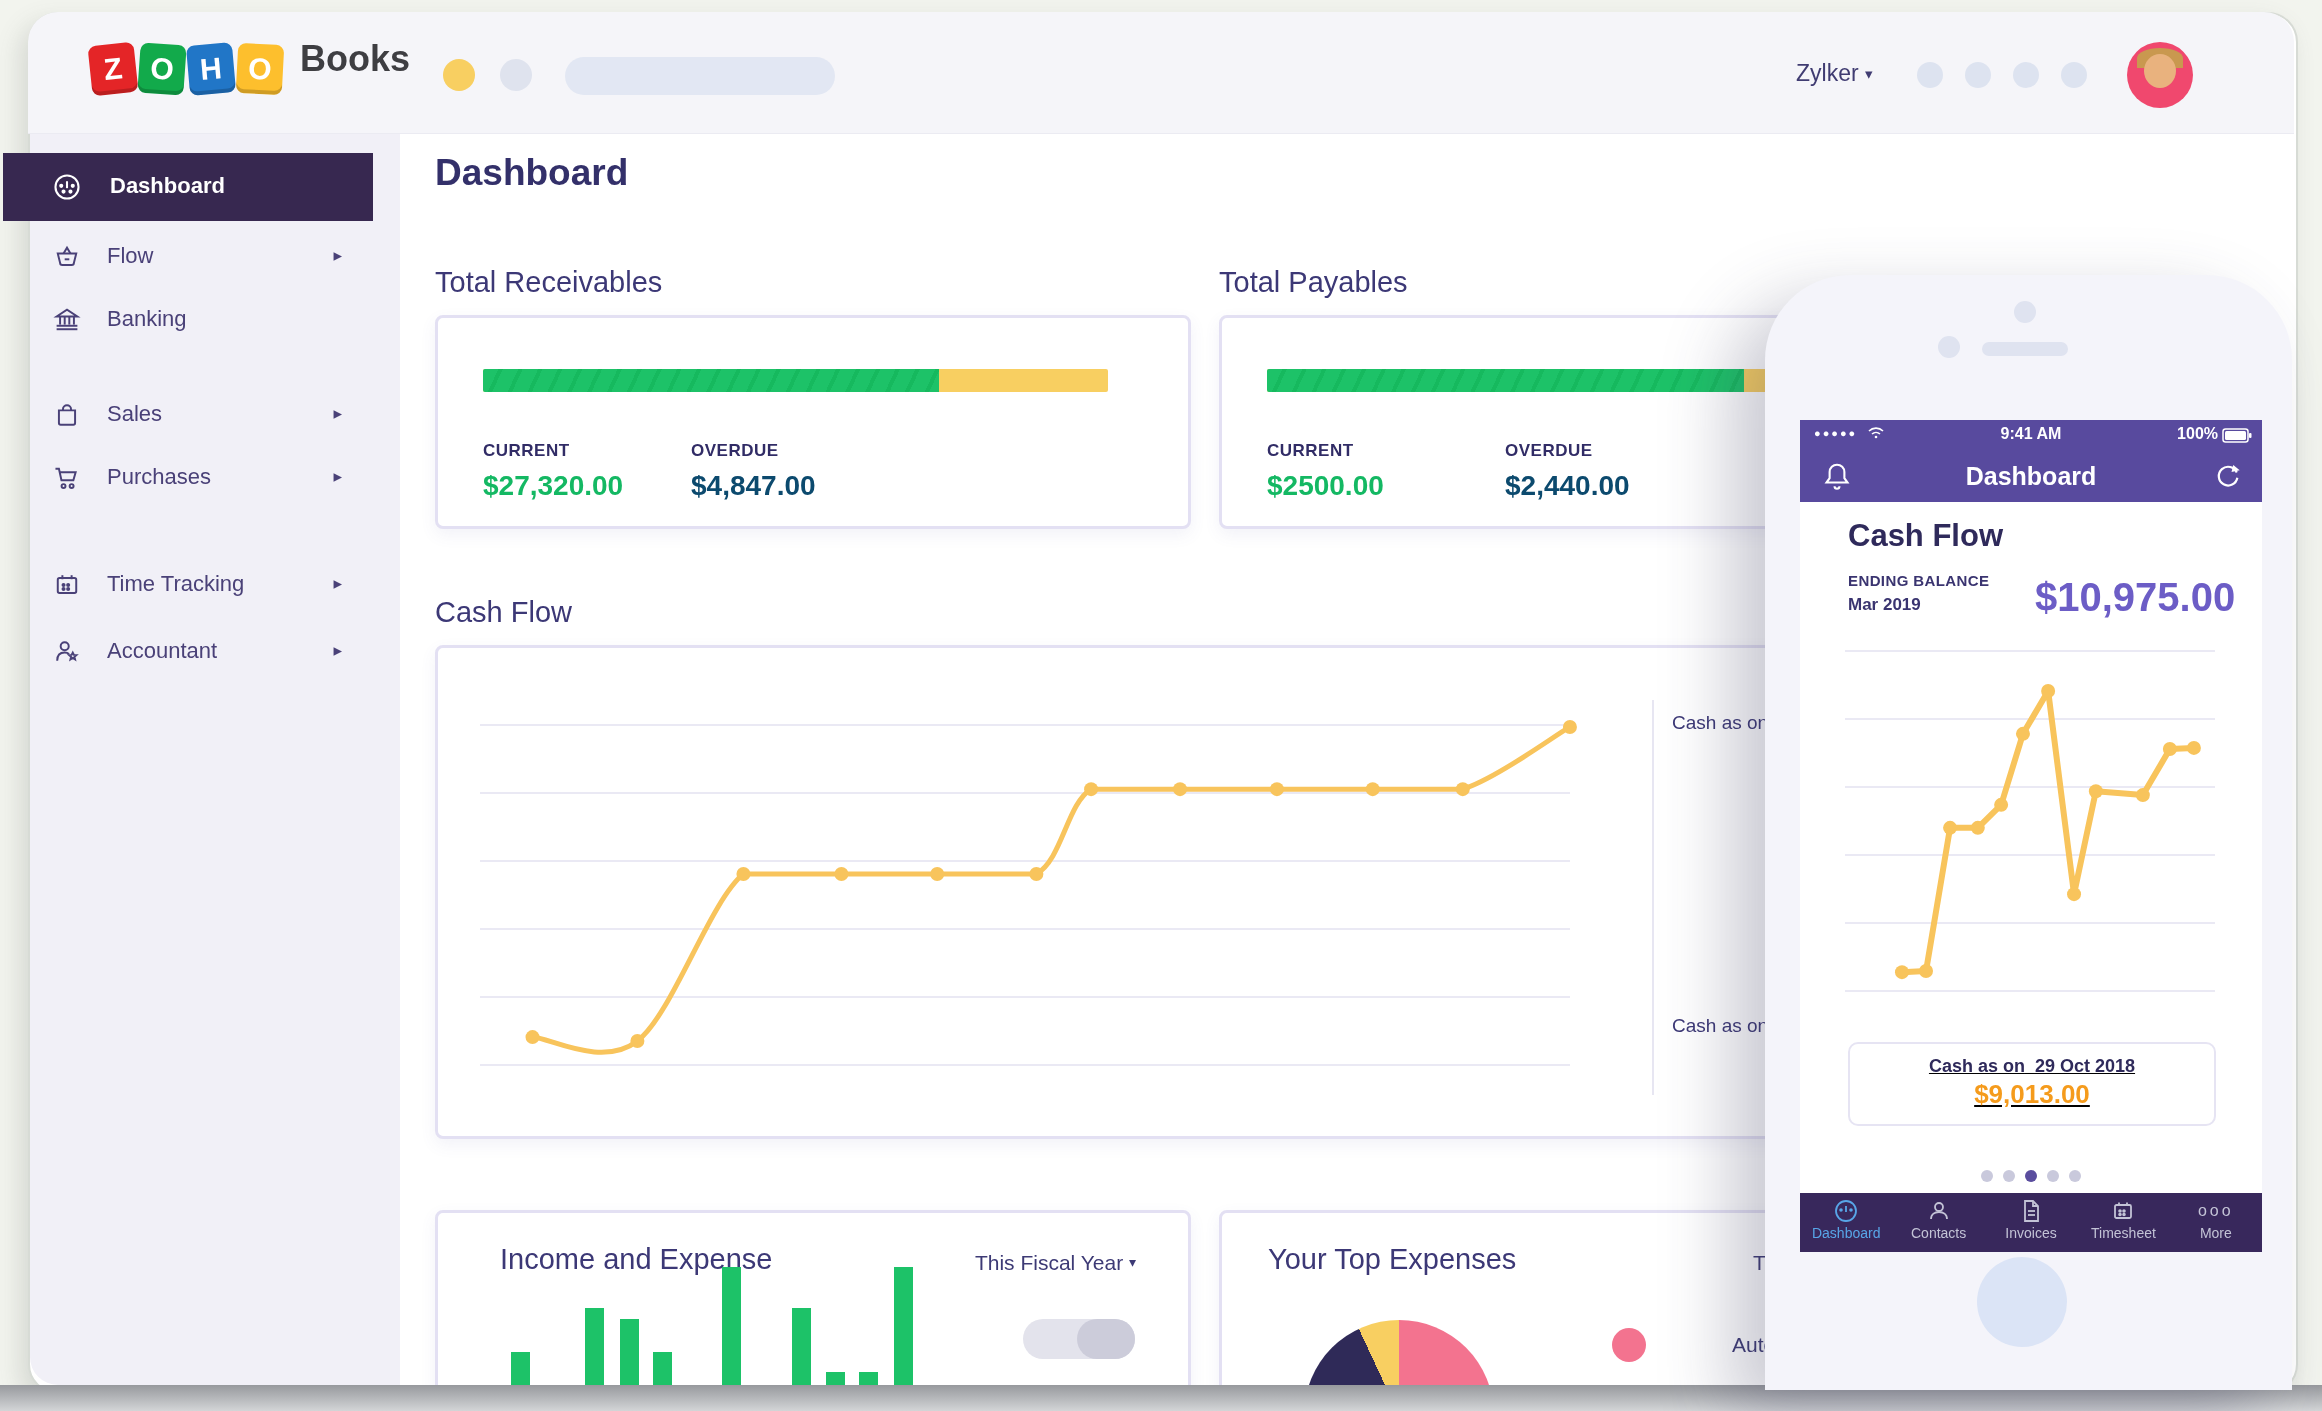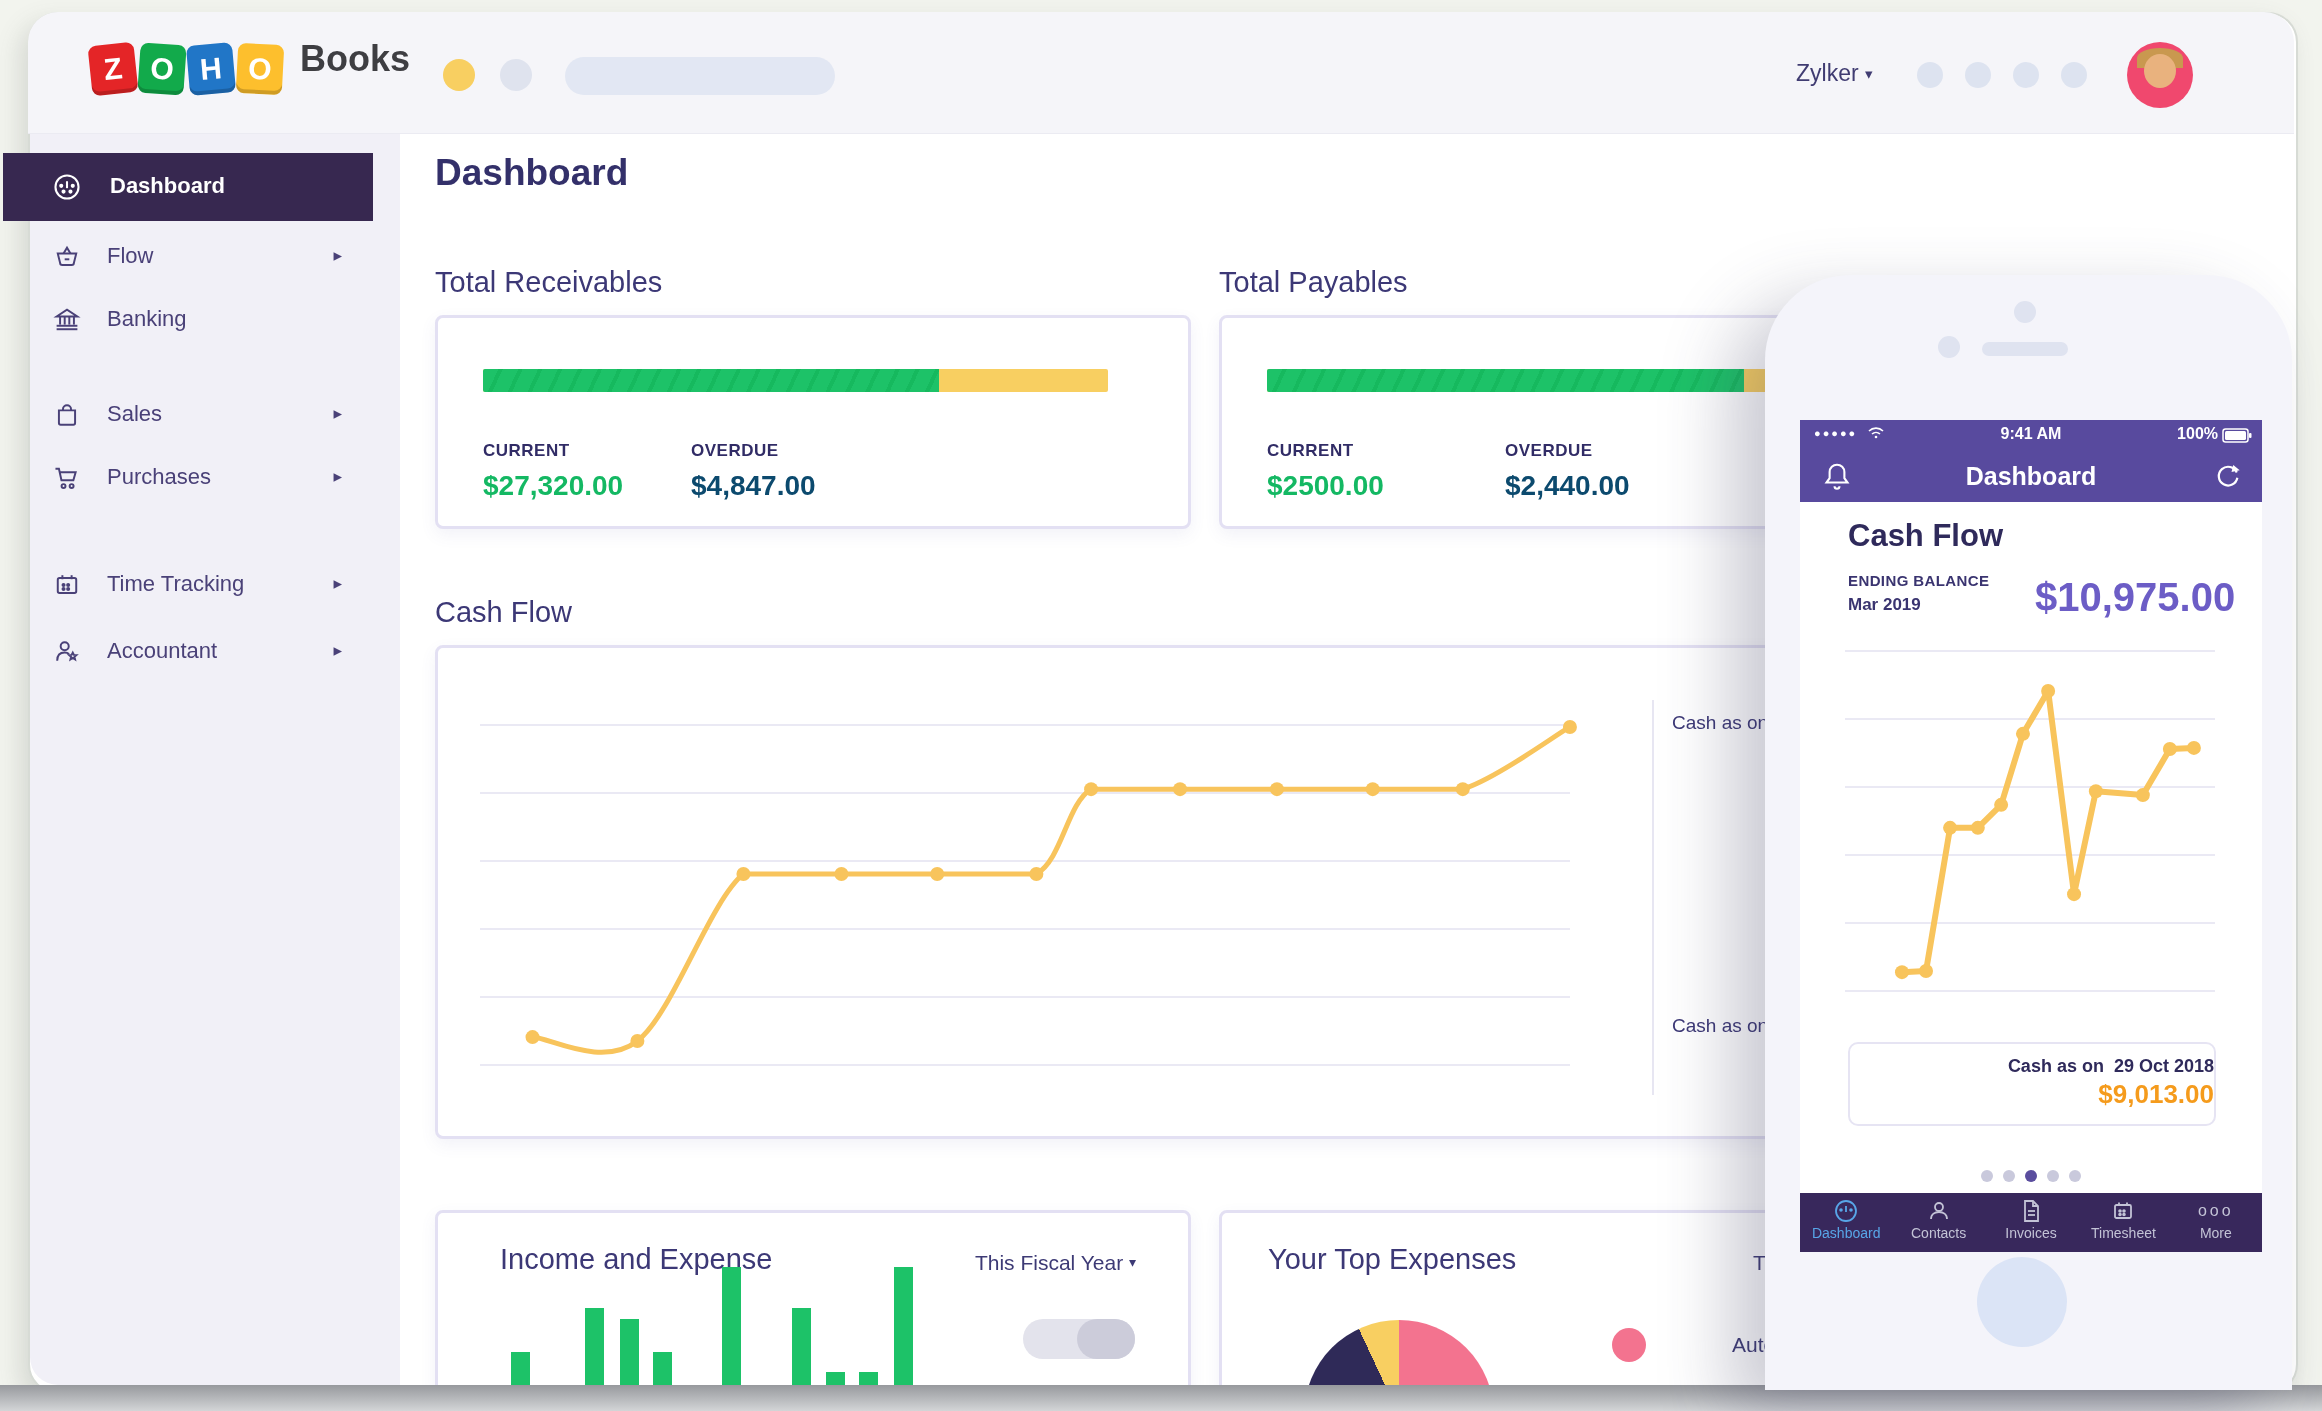--- a/index.html
+++ b/index.html
@@ -57,21 +57,21 @@
   .p-status{position:absolute;left:0;top:0;width:462px;height:30px;background:#584a9e;color:#fff;font-size:16px;}
   .p-status .sig{position:absolute;left:14px;top:6px;letter-spacing:2px;font-size:11px;}
   .p-status .time{position:absolute;left:0;width:462px;text-align:center;top:5px;font-weight:bold;}
   .p-status .batt{position:absolute;right:44px;top:5px;font-weight:bold;}
   .p-nav{position:absolute;left:0;top:30px;width:462px;height:52px;background:#584a9e;color:#fff;}
   .p-nav .title{position:absolute;left:0;width:462px;text-align:center;top:12px;font-size:25px;font-weight:bold;}
   .p-h2{position:absolute;left:48px;top:98px;font-size:31px;font-weight:800;color:#2f2a5b;}
   .p-sub1{position:absolute;left:48px;top:152px;font-size:15px;font-weight:800;color:#3a3470;letter-spacing:.4px;}
   .p-sub2{position:absolute;left:48px;top:175px;font-size:17px;font-weight:bold;color:#3a3470;}
   .p-amount{position:absolute;left:235px;top:155px;font-size:40px;font-weight:800;color:#6c5dc6;}
-  .p-callout{position:absolute;left:48px;top:622px;width:364px;height:80px;border:2px solid #e6e4f3;border-radius:10px;text-align:right;}
+  .p-callout{position:absolute;left:48px;top:622px;width:364px;height:80px;border:2px solid #e6e4f3;border-radius:10px;text-align:center;text-decoration:underline;}
   .p-callout .l1{margin-top:12px;font-size:18px;font-weight:800;color:#2f2a5b;}
   .p-callout .l2{font-size:26px;font-weight:800;color:#f59b1c;margin-top:2px;}
   .pager{position:absolute;left:0;top:748px;width:462px;text-align:center;}
   .pager .pd{display:inline-block;width:12px;height:12px;border-radius:50%;background:#c9c9dc;margin:0 5px;}
   .pager .pd.on{background:#5a4d9e;}
   .p-tabbar{position:absolute;left:0;top:773px;width:462px;height:59px;background:#38285c;display:flex;}
   .p-tab{flex:1;text-align:center;color:#c3c3d6;cursor:pointer;}
   .p-tab .ticon{height:26px;margin-top:5px;}
   .p-tab .tlbl{font-size:14px;margin-top:1px;}
   .p-tab.on{color:#58a6e8;}

